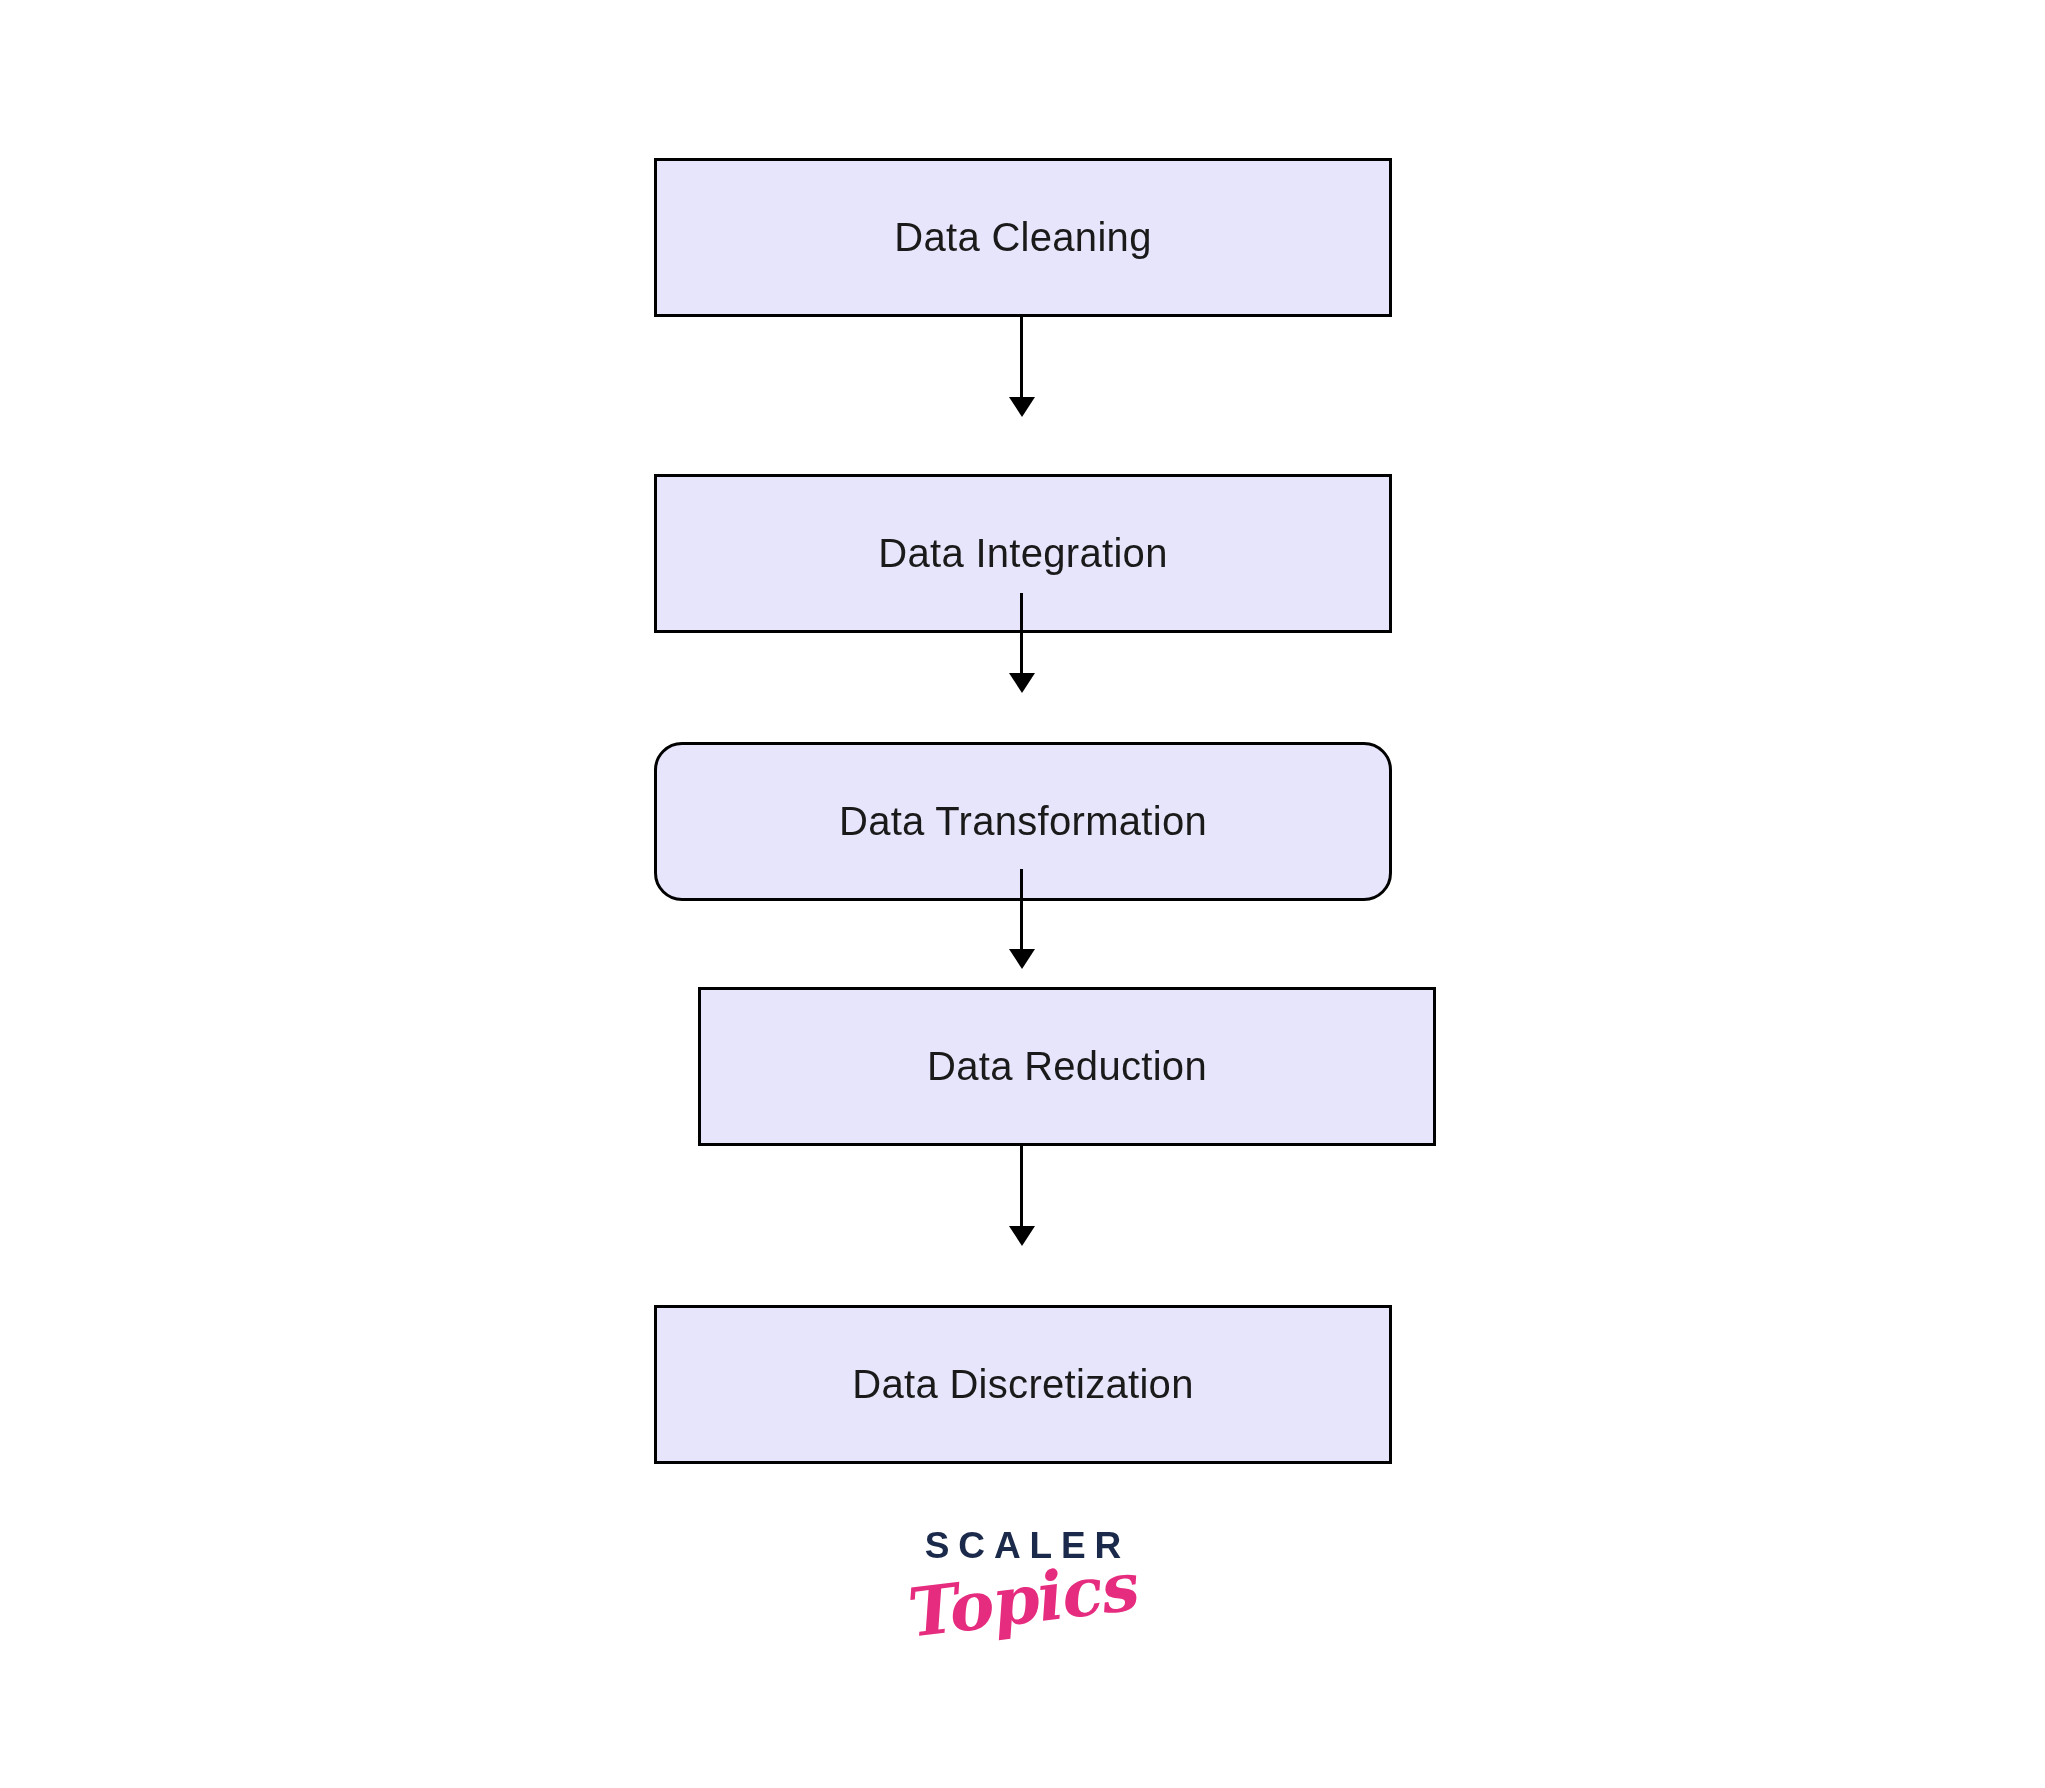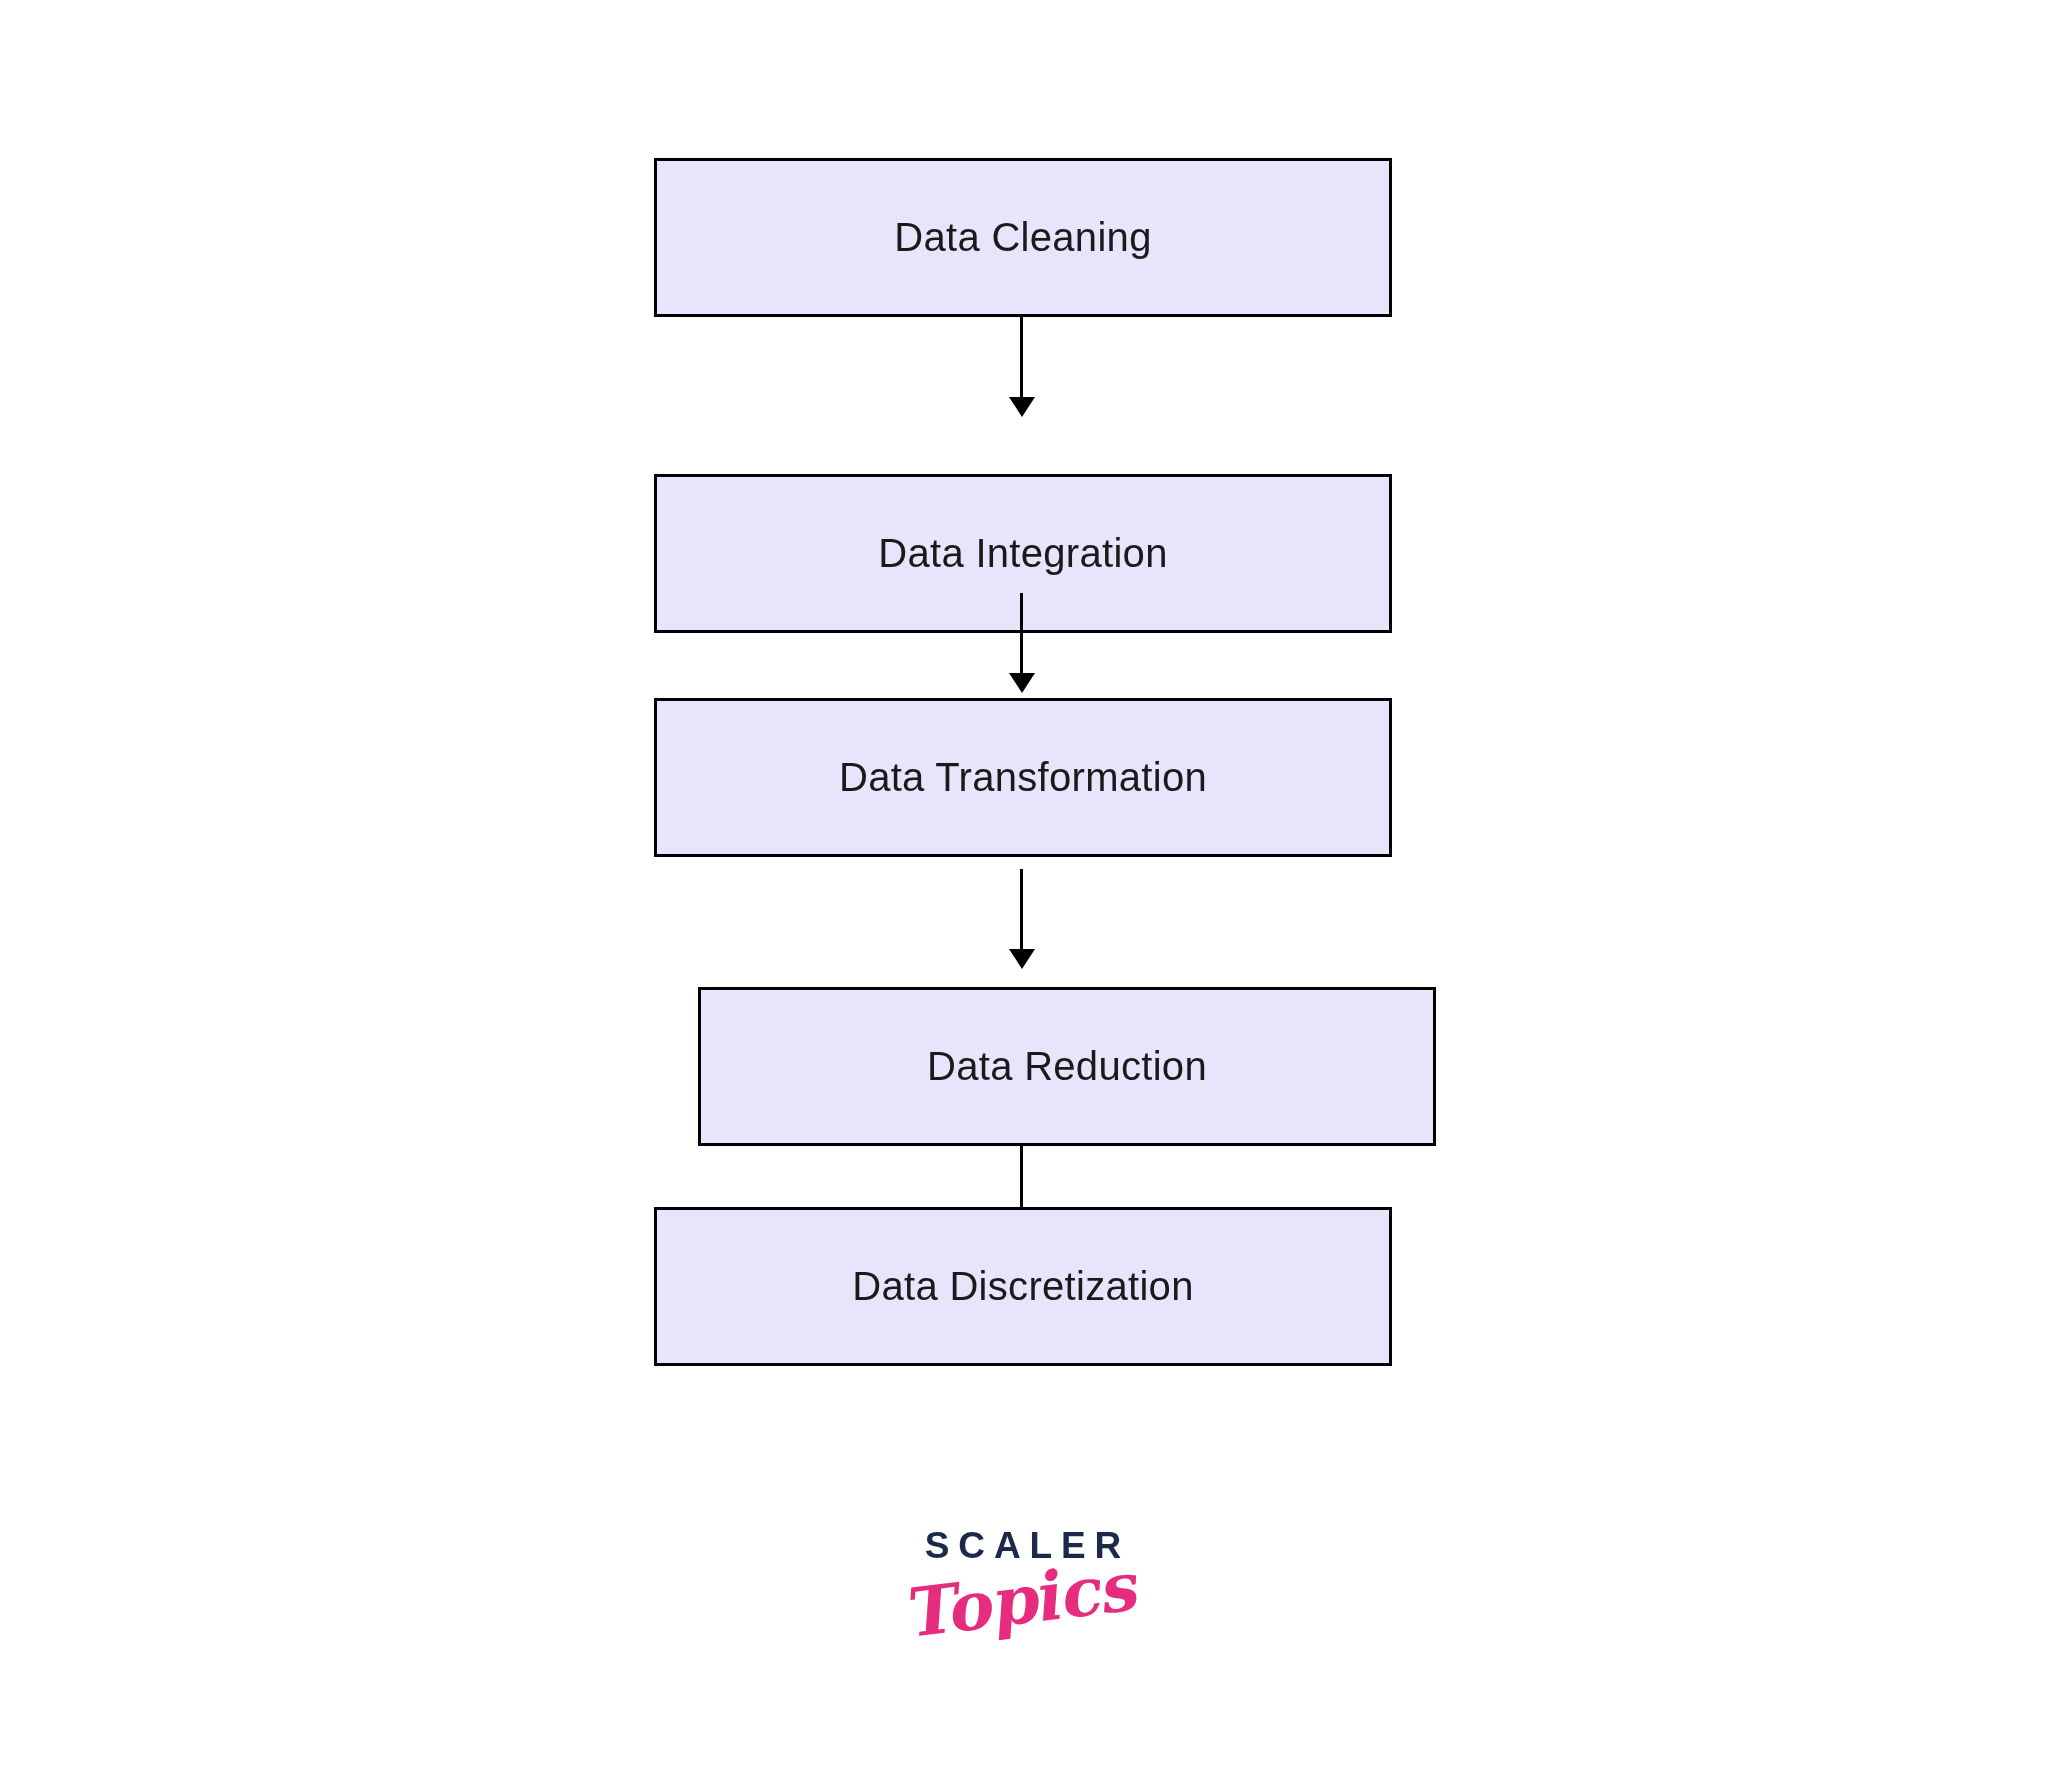--- a/index.html
+++ b/index.html
@@ -30,23 +30,23 @@
   }
   .flow-box .label {
     font-size: 40px;
     font-weight: 400;
     color: var(--text, #1a1a1a);
     letter-spacing: 0.3px;
     white-space: nowrap;
   }
   .box-1 { top: 158px; }
   .box-2 { top: 434px; margin-top: 40px; }
-  .box-3 { top: 698px; }
+  .box-3 { top: 742px; border-radius: 28px; }
   .box-4 { top: 987px; margin-left: 44px; }
-  .box-5 { top: 1207px; }
+  .box-5 { top: 1305px; }
 
   
   .arrow {
     position: absolute;
     left: 1009px;
     width: 26.5px;
     height: 100px;
   }
   .arrow .stem {
     position: absolute;

